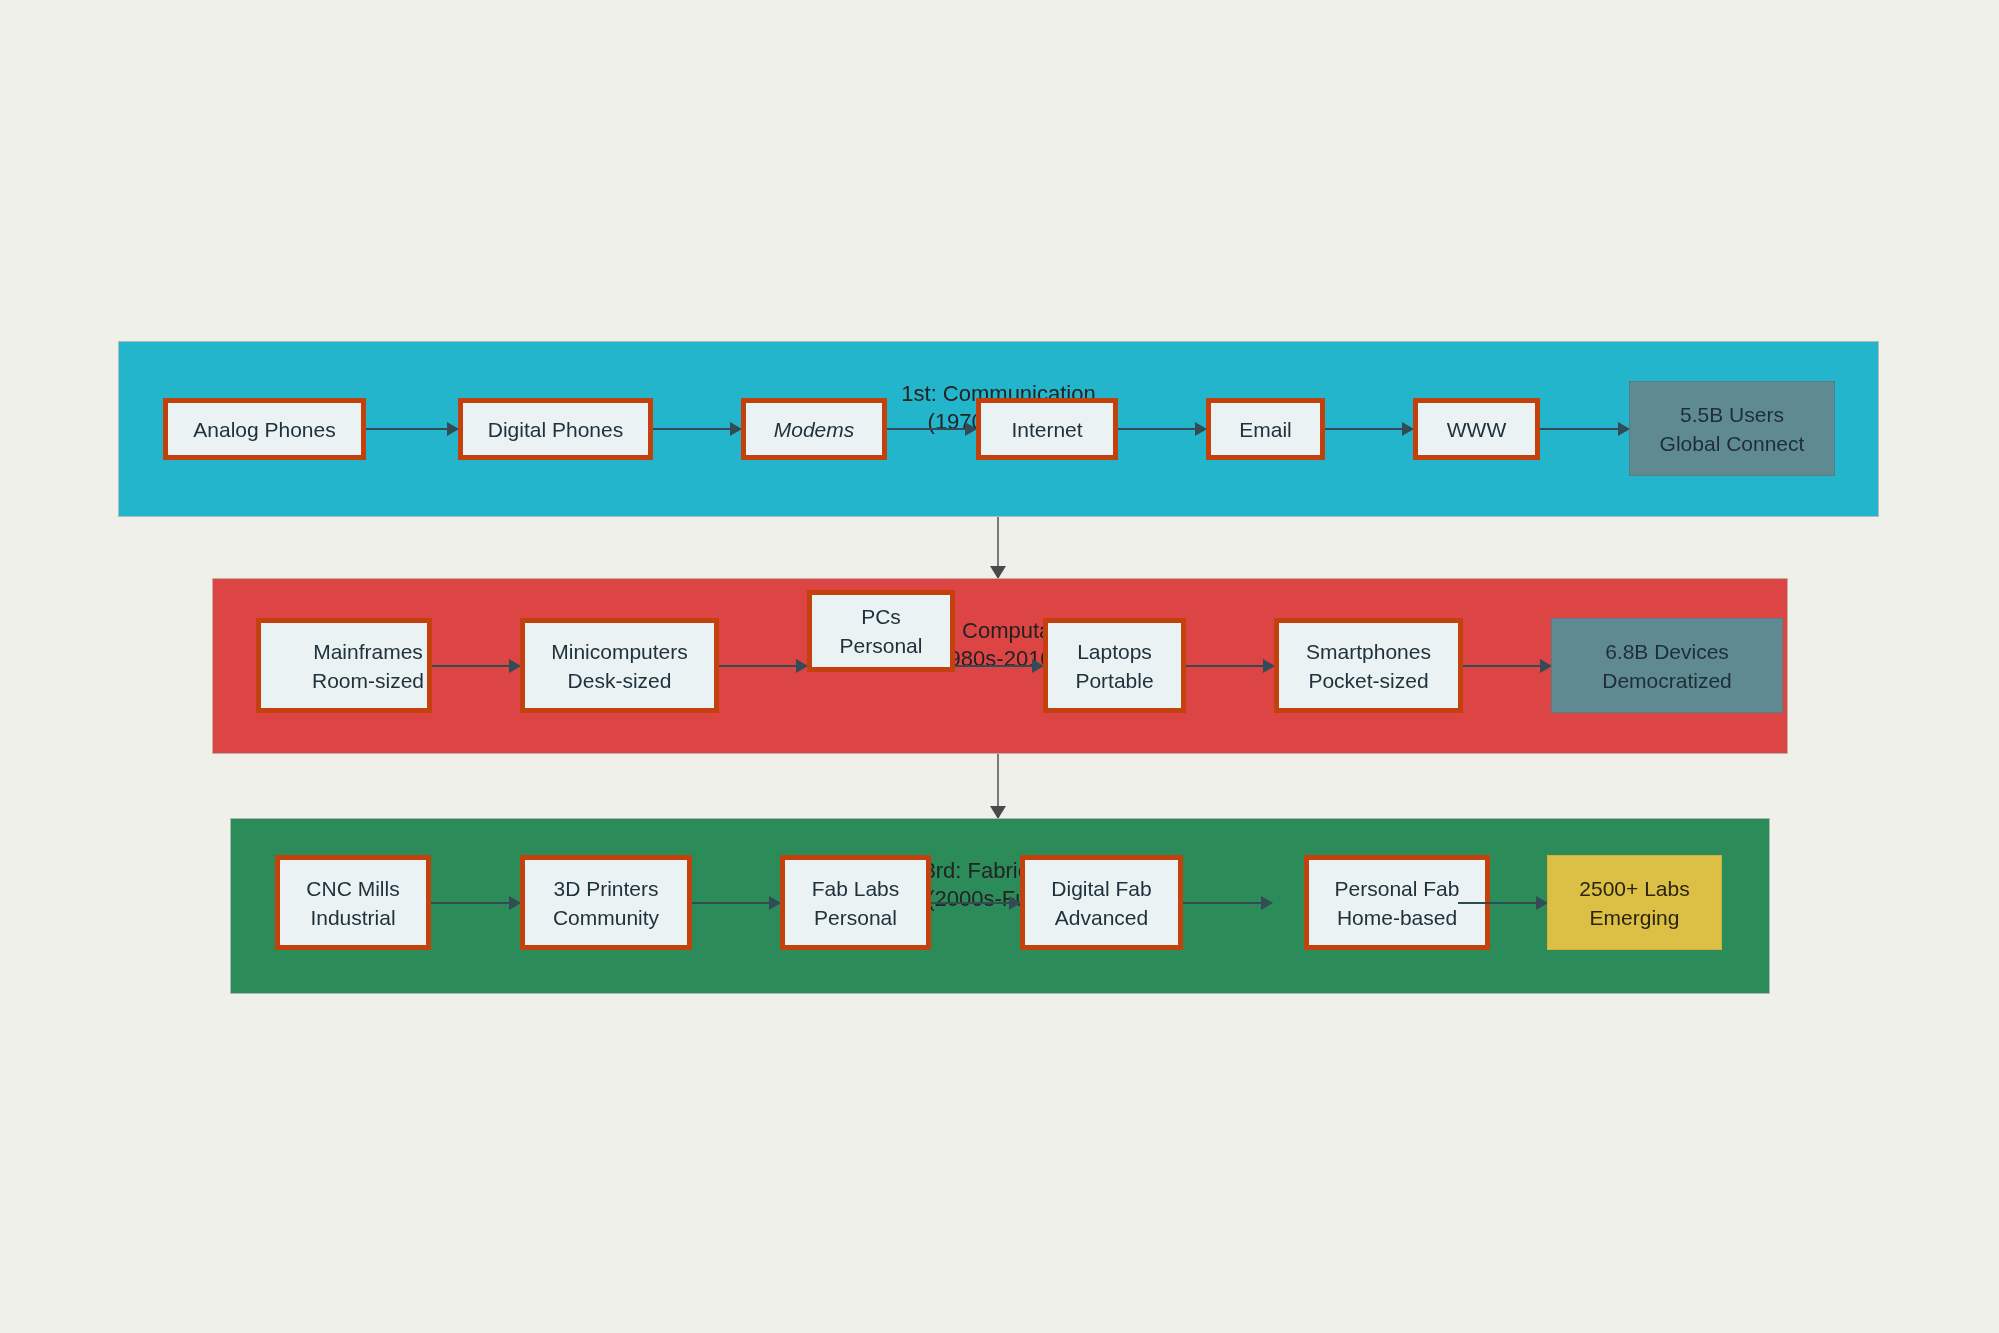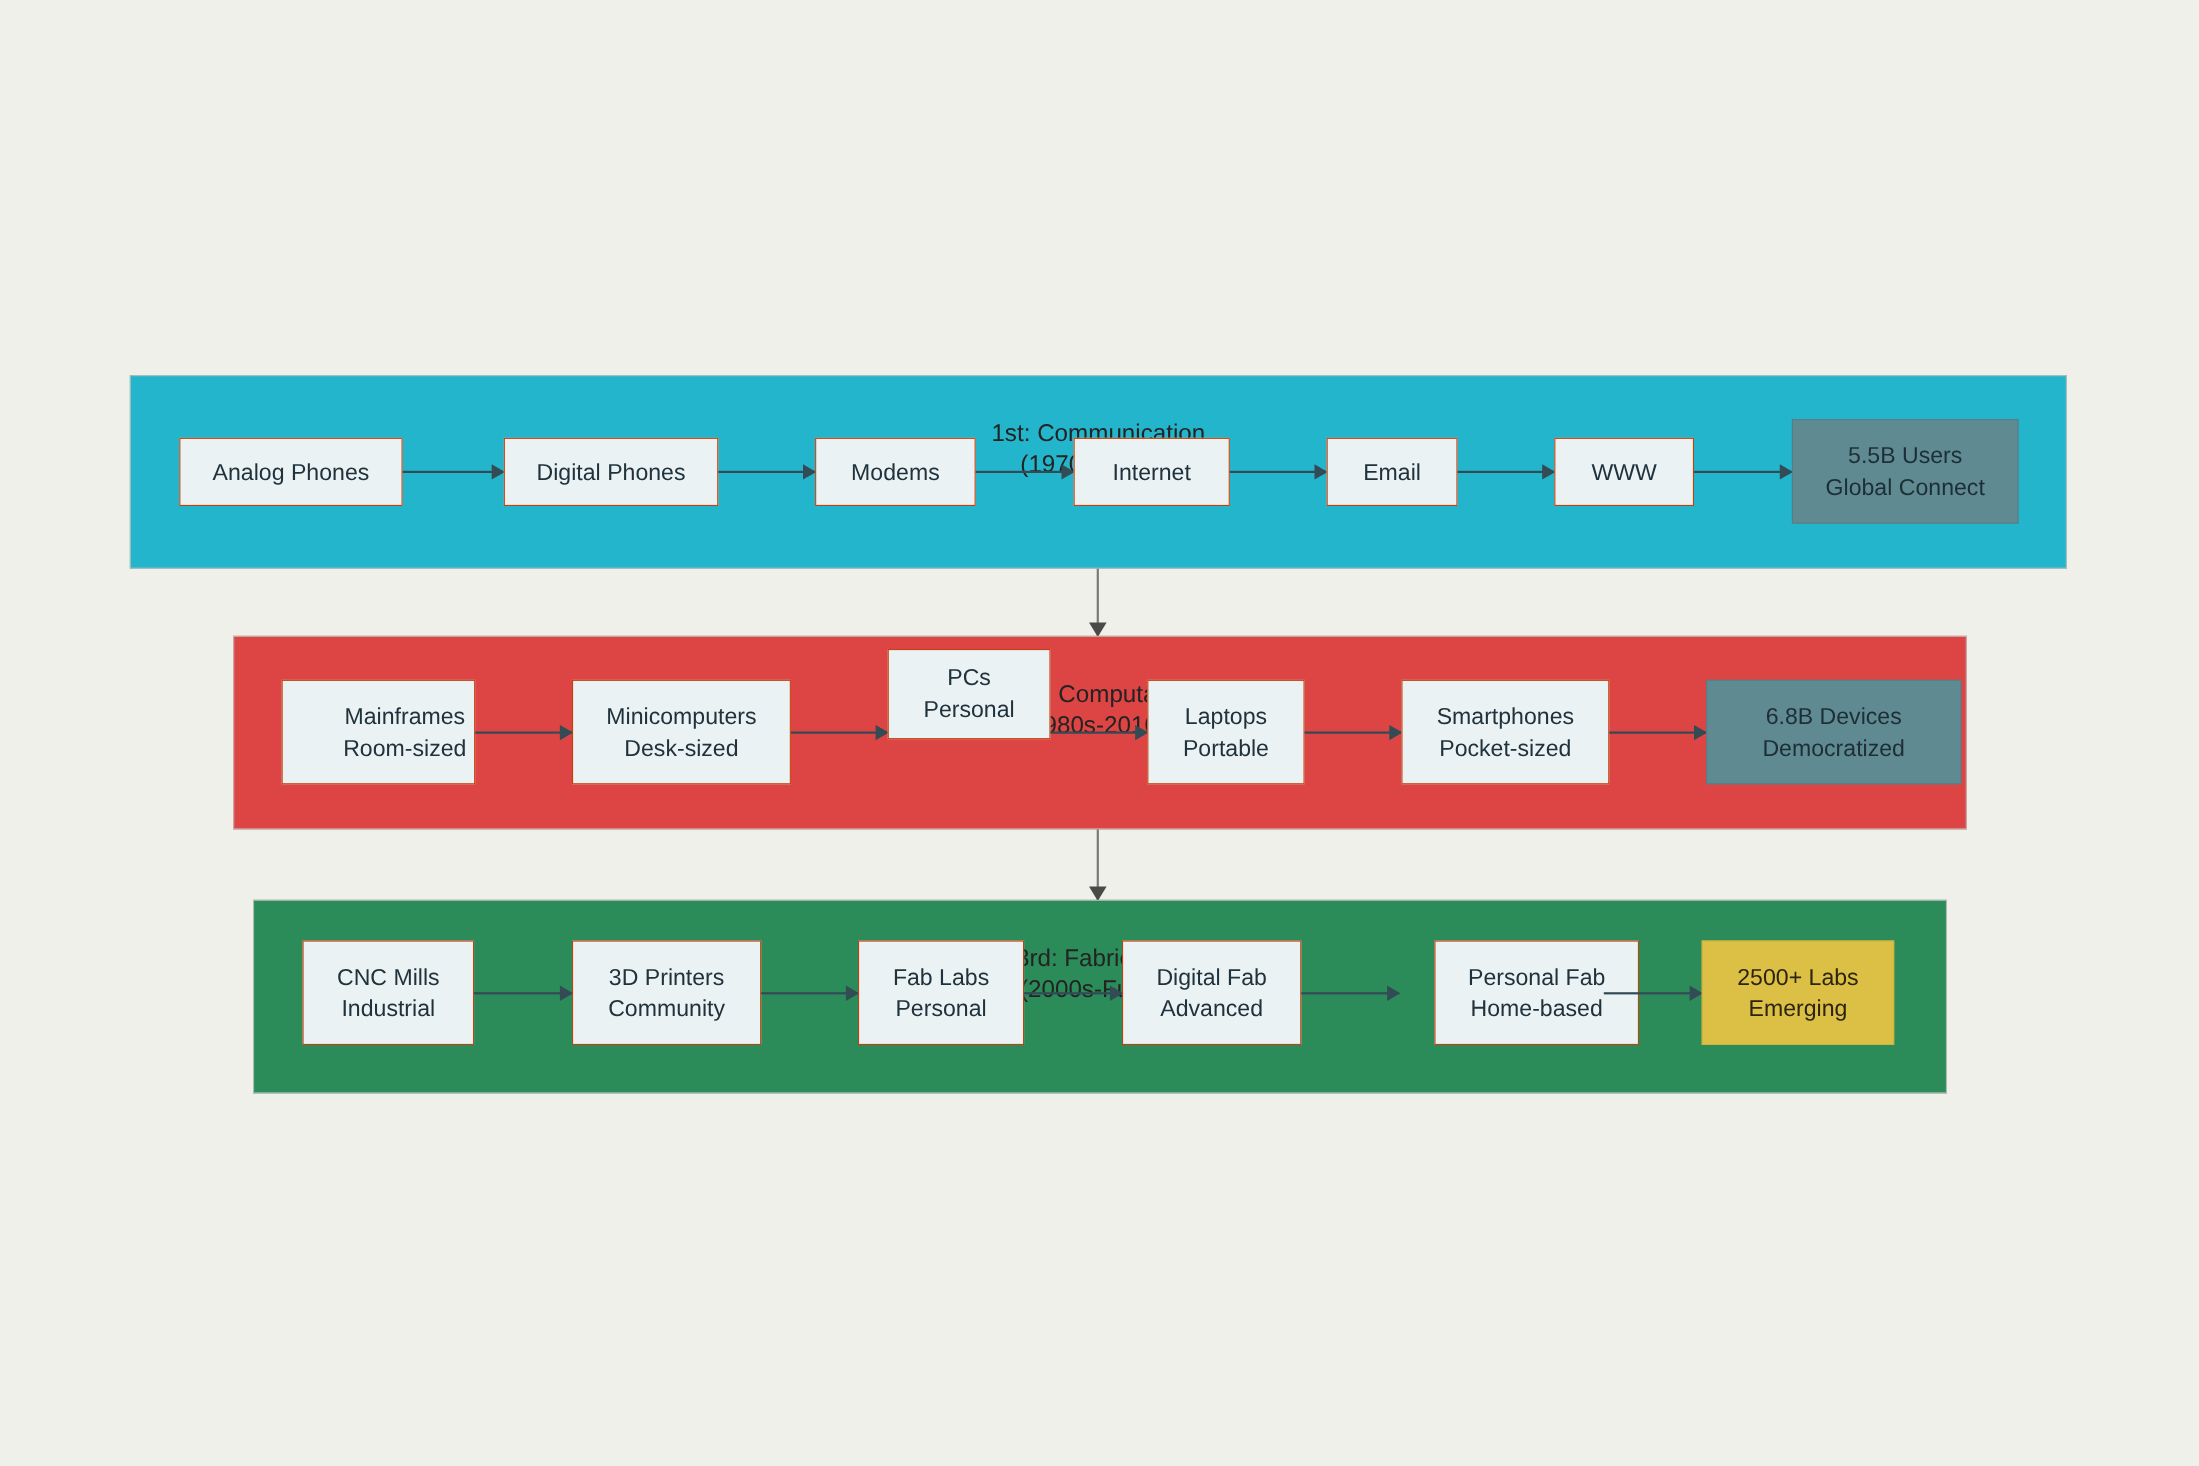--- a/index.html
+++ b/index.html
@@ -48,21 +48,21 @@
     box-sizing: border-box;
     display: flex;
     flex-direction: column;
     align-items: center;
     justify-content: center;
     font-size: 21px;
     line-height: 29px;
     color: #20323c;
     text-align: center;
     background: #eaf2f4;
-    border: 1px solid #c2410c;
+    border: 5px solid #c2410c;
   }
   .node.outcome-slate {
     background: #5f8a91;
     border: 1px solid #557f86;
     color: #1d2e36;
   }
   .node.outcome-gold {
     background: #dcbf45;
     border: 1px solid #cfb23b;
     color: #2a2410;
@@ -121,21 +121,21 @@
   <div class="node" style="left:163px; top:398px; width:203px; height:62px;">
     <span class="node-line">Analog Phones</span>
   </div>
   <div class="arrow" style="left:366px; top:428px; width:92px;"></div>
 
   <div class="node" style="left:458px; top:398px; width:195px; height:62px;">
     <span class="node-line">Digital Phones</span>
   </div>
   <div class="arrow" style="left:653px; top:428px; width:88px;"></div>
 
-  <div class="node" style="left:741px; top:398px; width:146px; height:62px;">
+  <div class="node" style="left:741px; top:398px; width:146px; height:62px;font-style:italic;">
     <span class="node-line">Modems</span>
   </div>
   <div class="arrow" style="left:887px; top:428px; width:89px;"></div>
 
   <div class="node" style="left:976px; top:398px; width:142px; height:62px;">
     <span class="node-line">Internet</span>
   </div>
   <div class="arrow" style="left:1118px; top:428px; width:88px;"></div>
 
   <div class="node" style="left:1206px; top:398px; width:119px; height:62px;">

